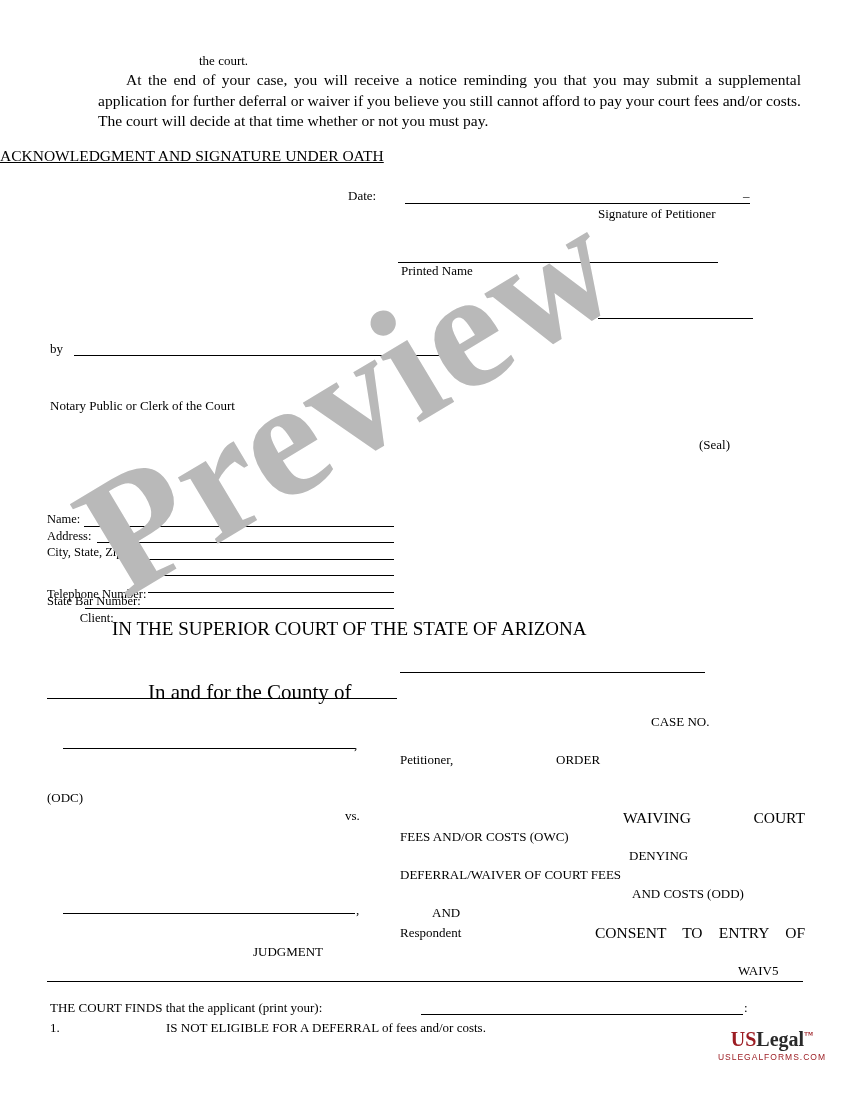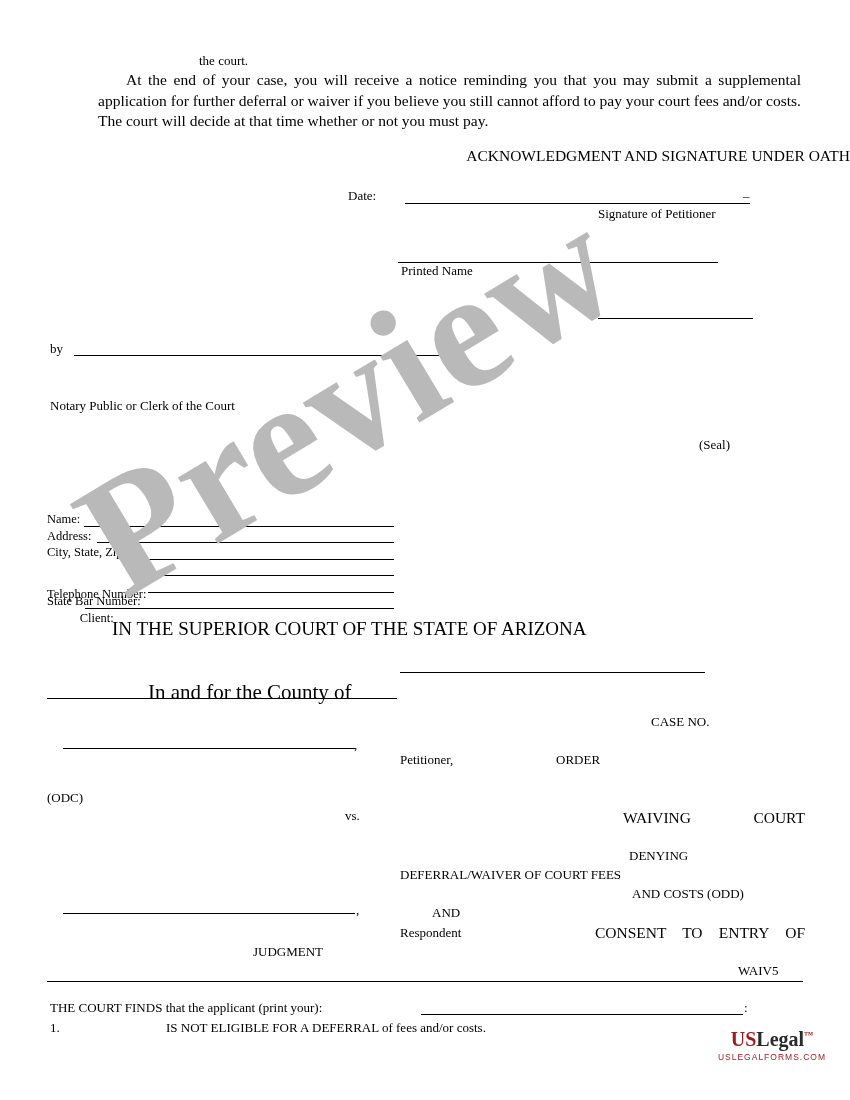--- a/index.html
+++ b/index.html
@@ -50,22 +50,23 @@
 
   
   .para {
     position: absolute;
     font-size: 15.5px;
     line-height: 20.5px;
     text-align: justify;
   }
   .center {
     position: absolute;
-    text-align: right;
-    font-size: 15.5px;
+    text-align: left;
+    font-size: 15.5px;
+    text-decoration: underline;
   }
   .lbl {
     position: absolute;
     font-size: 13px;
     line-height: 20px;
     white-space: nowrap;
   }
   .small {
     font-size: 12.5px;
     line-height: 16.5px;
@@ -192,20 +193,21 @@
   <div class="lbl" style="left:354px; top:735px;">,</div>
   <div class="lbl" style="left:47px; top:788px;">(ODC)</div>
   <div class="lbl" style="left:345px; top:806px;">vs.</div>
   <div class="ul" style="left:63px; top:913px; width:292px;"></div>
   <div class="lbl" style="left:356px; top:900px;">,</div>
 
   <div class="lbl" style="left:651px; top:712px;">CASE NO.</div>
   <div class="lbl" style="left:400px; top:750px;">Petitioner,</div>
   <div class="lbl" style="left:556px; top:750px;">ORDER</div>
   <div class="justify-spread" style="left:623px; top:808px; width:182px;">WAIVING      COURT</div>
+  <div class="lbl" style="left:400px; top:827px;">FEES AND/OR COSTS (OWC)</div>
   <div class="lbl" style="left:629px; top:846px;">DENYING</div>
   <div class="lbl" style="left:400px; top:865px;">DEFERRAL/WAIVER OF  COURT FEES</div>
   <div class="lbl" style="left:632px; top:884px;">AND COSTS (ODD)</div>
   <div class="lbl" style="left:432px; top:903px;">AND</div>
   <div class="lbl" style="left:400px; top:923px;">Respondent</div>
   <div class="justify-spread" style="left:595px; top:923px; width:210px;">CONSENT    TO ENTRY OF</div>
   <div class="lbl" style="left:253px; top:942px;">JUDGMENT</div>
   <div class="lbl" style="left:738px; top:961px;">WAIV5</div>
 
   <div class="ul" style="left:47px; top:981px; width:756px;"></div>

